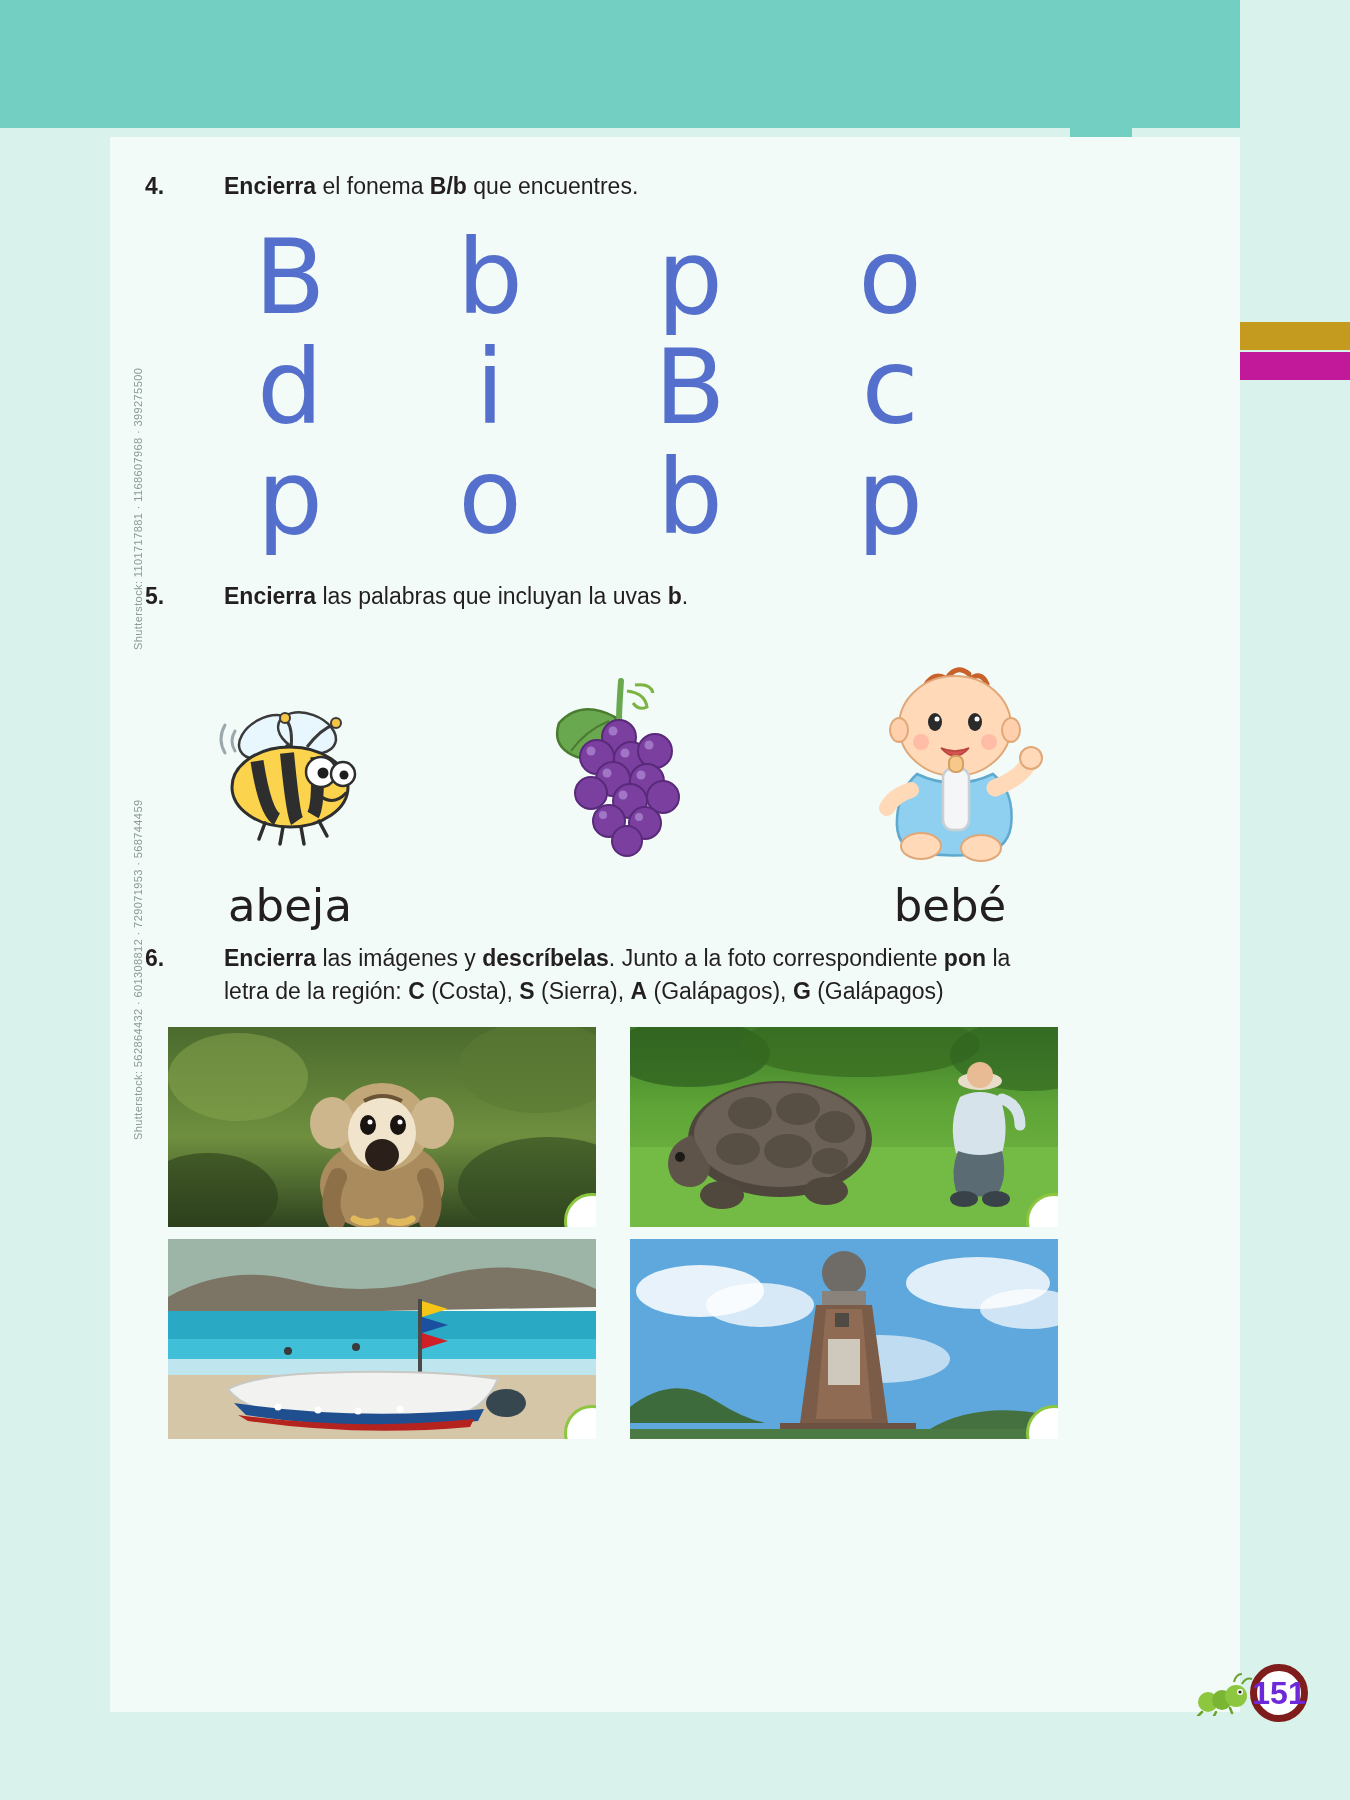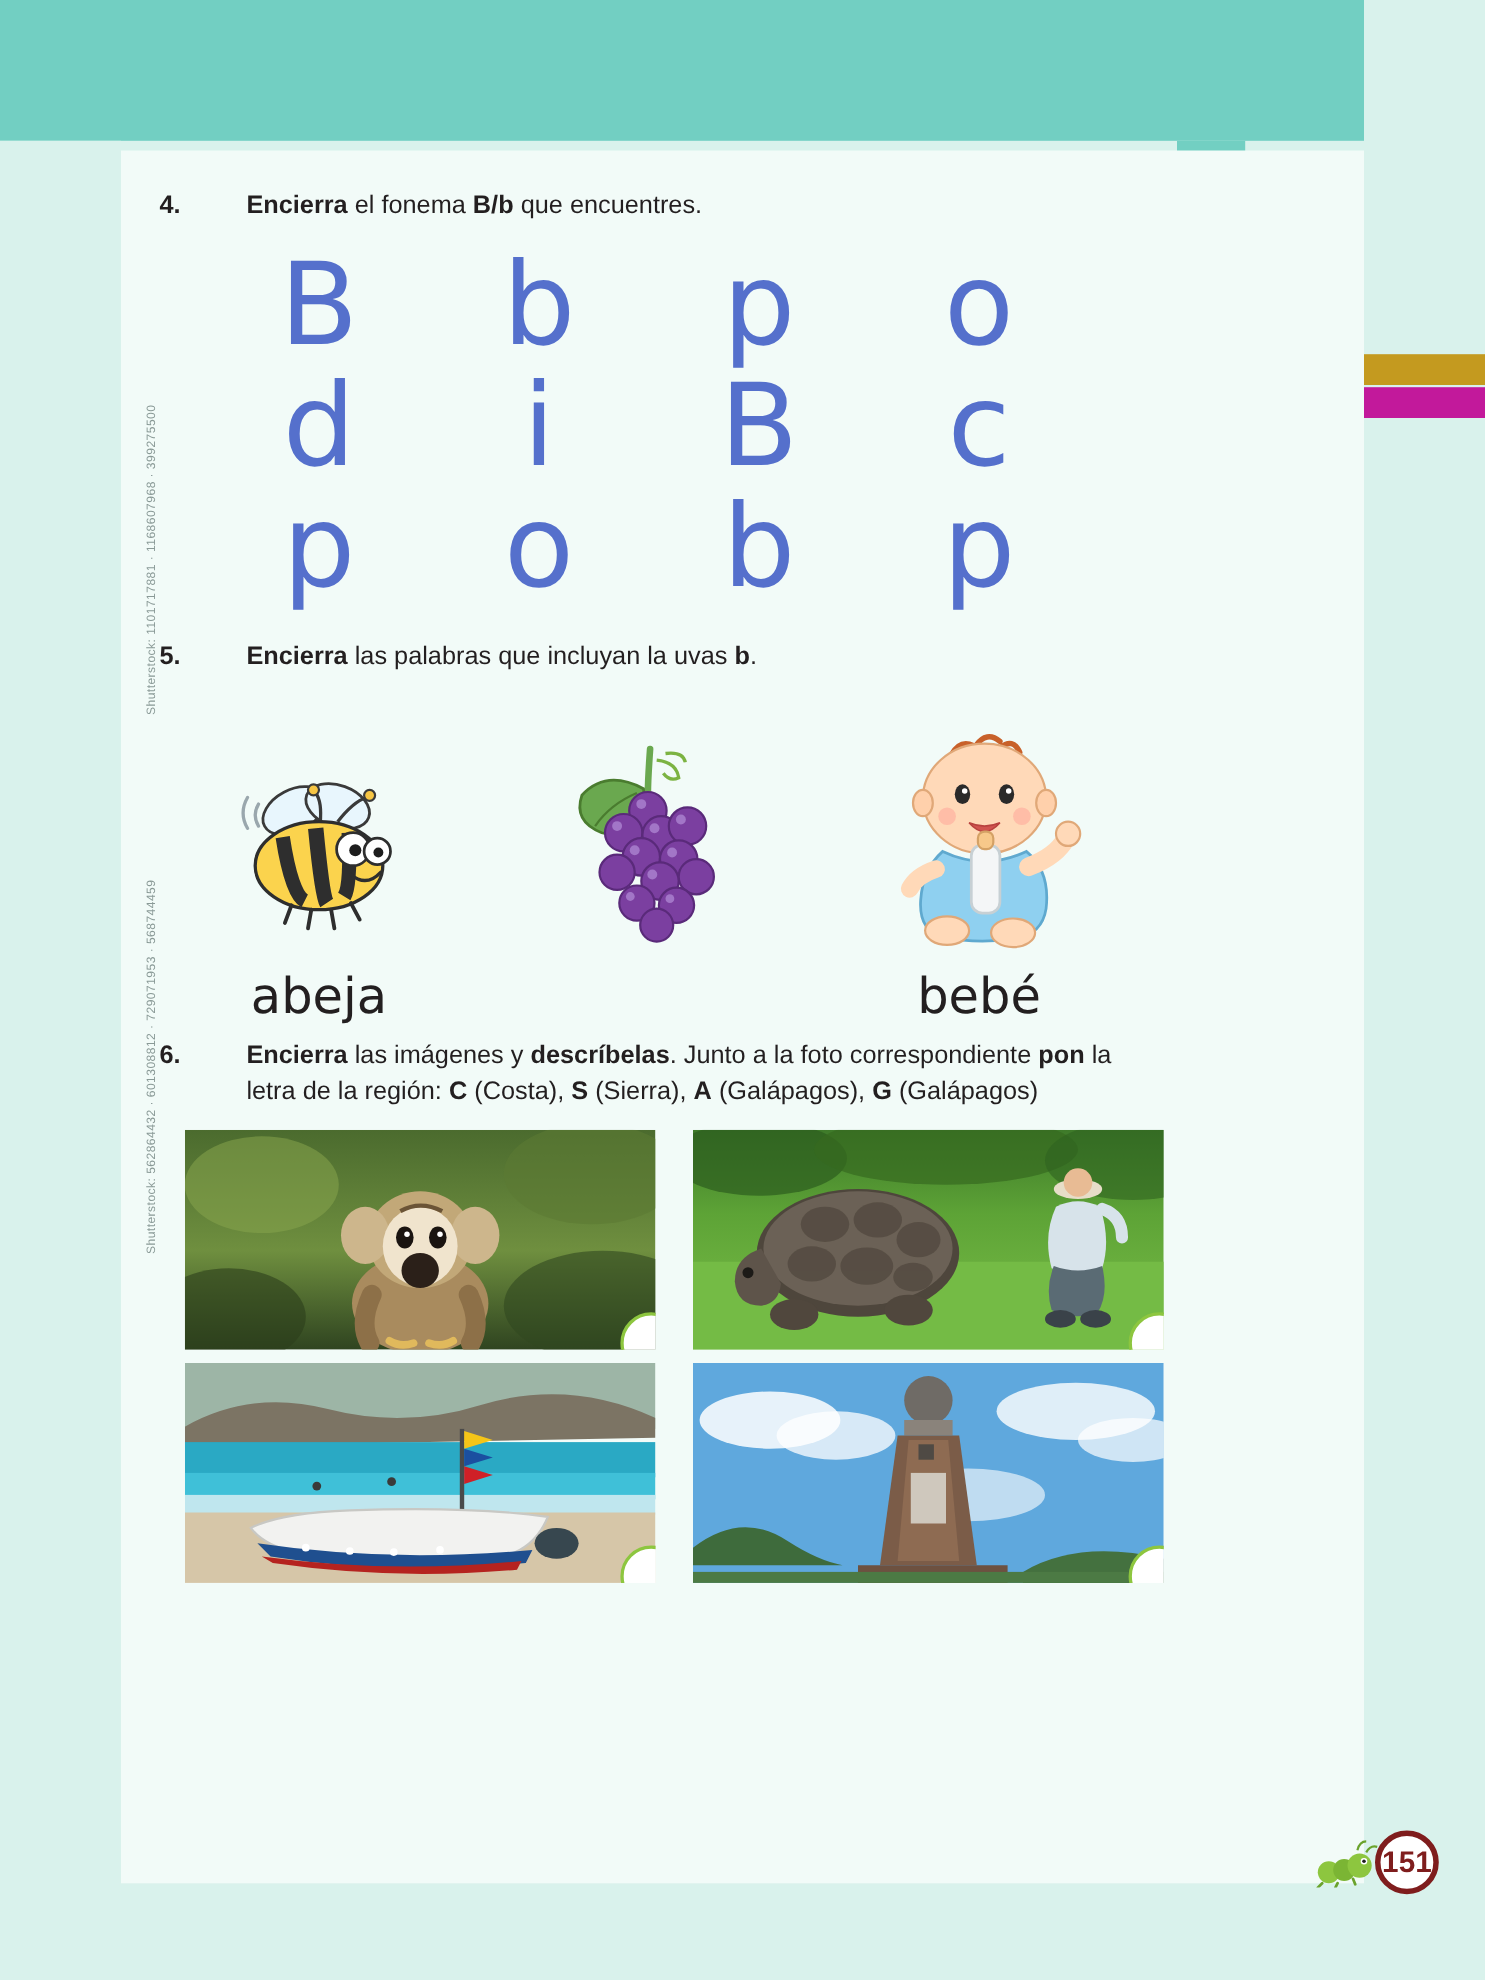--- a/index.html
+++ b/index.html
@@ -111,20 +111,21 @@
   }
   .letters span {
     line-height: 110px;
   }
   
   .picrow {
     position: absolute;
     left: 140px; top: 650px;
     width: 960px;
     display: flex;
+    justify-content: space-between;
   }
   .piccell {
     width: 300px;
     text-align: center;
   }
   .picart {
     height: 215px;
     display: flex;
     align-items: flex-end;
     justify-content: center;
@@ -176,27 +177,27 @@
     font-family: "Liberation Sans", sans-serif;
   }
   
   .pagenum {
     position: absolute;
     right: 42px;
     bottom: 78px;
     width: 58px; height: 58px;
     border-radius: 50%;
     background: #ffffff;
-    border: 5px solid #7f1d1d;
+    border: 7px solid #7f1d1d;
     display: flex;
     align-items: center;
     justify-content: center;
-    font-size: 27px;
+    font-size: 32px;
     font-weight: bold;
-    color: #7f1d1d;
+    color: #6d28d9;
     box-sizing: border-box;
   }
   .mascot {
     position: absolute;
     right: 96px;
     bottom: 84px;
     width: 60px; height: 44px;
   }
 </style>
 </head>

